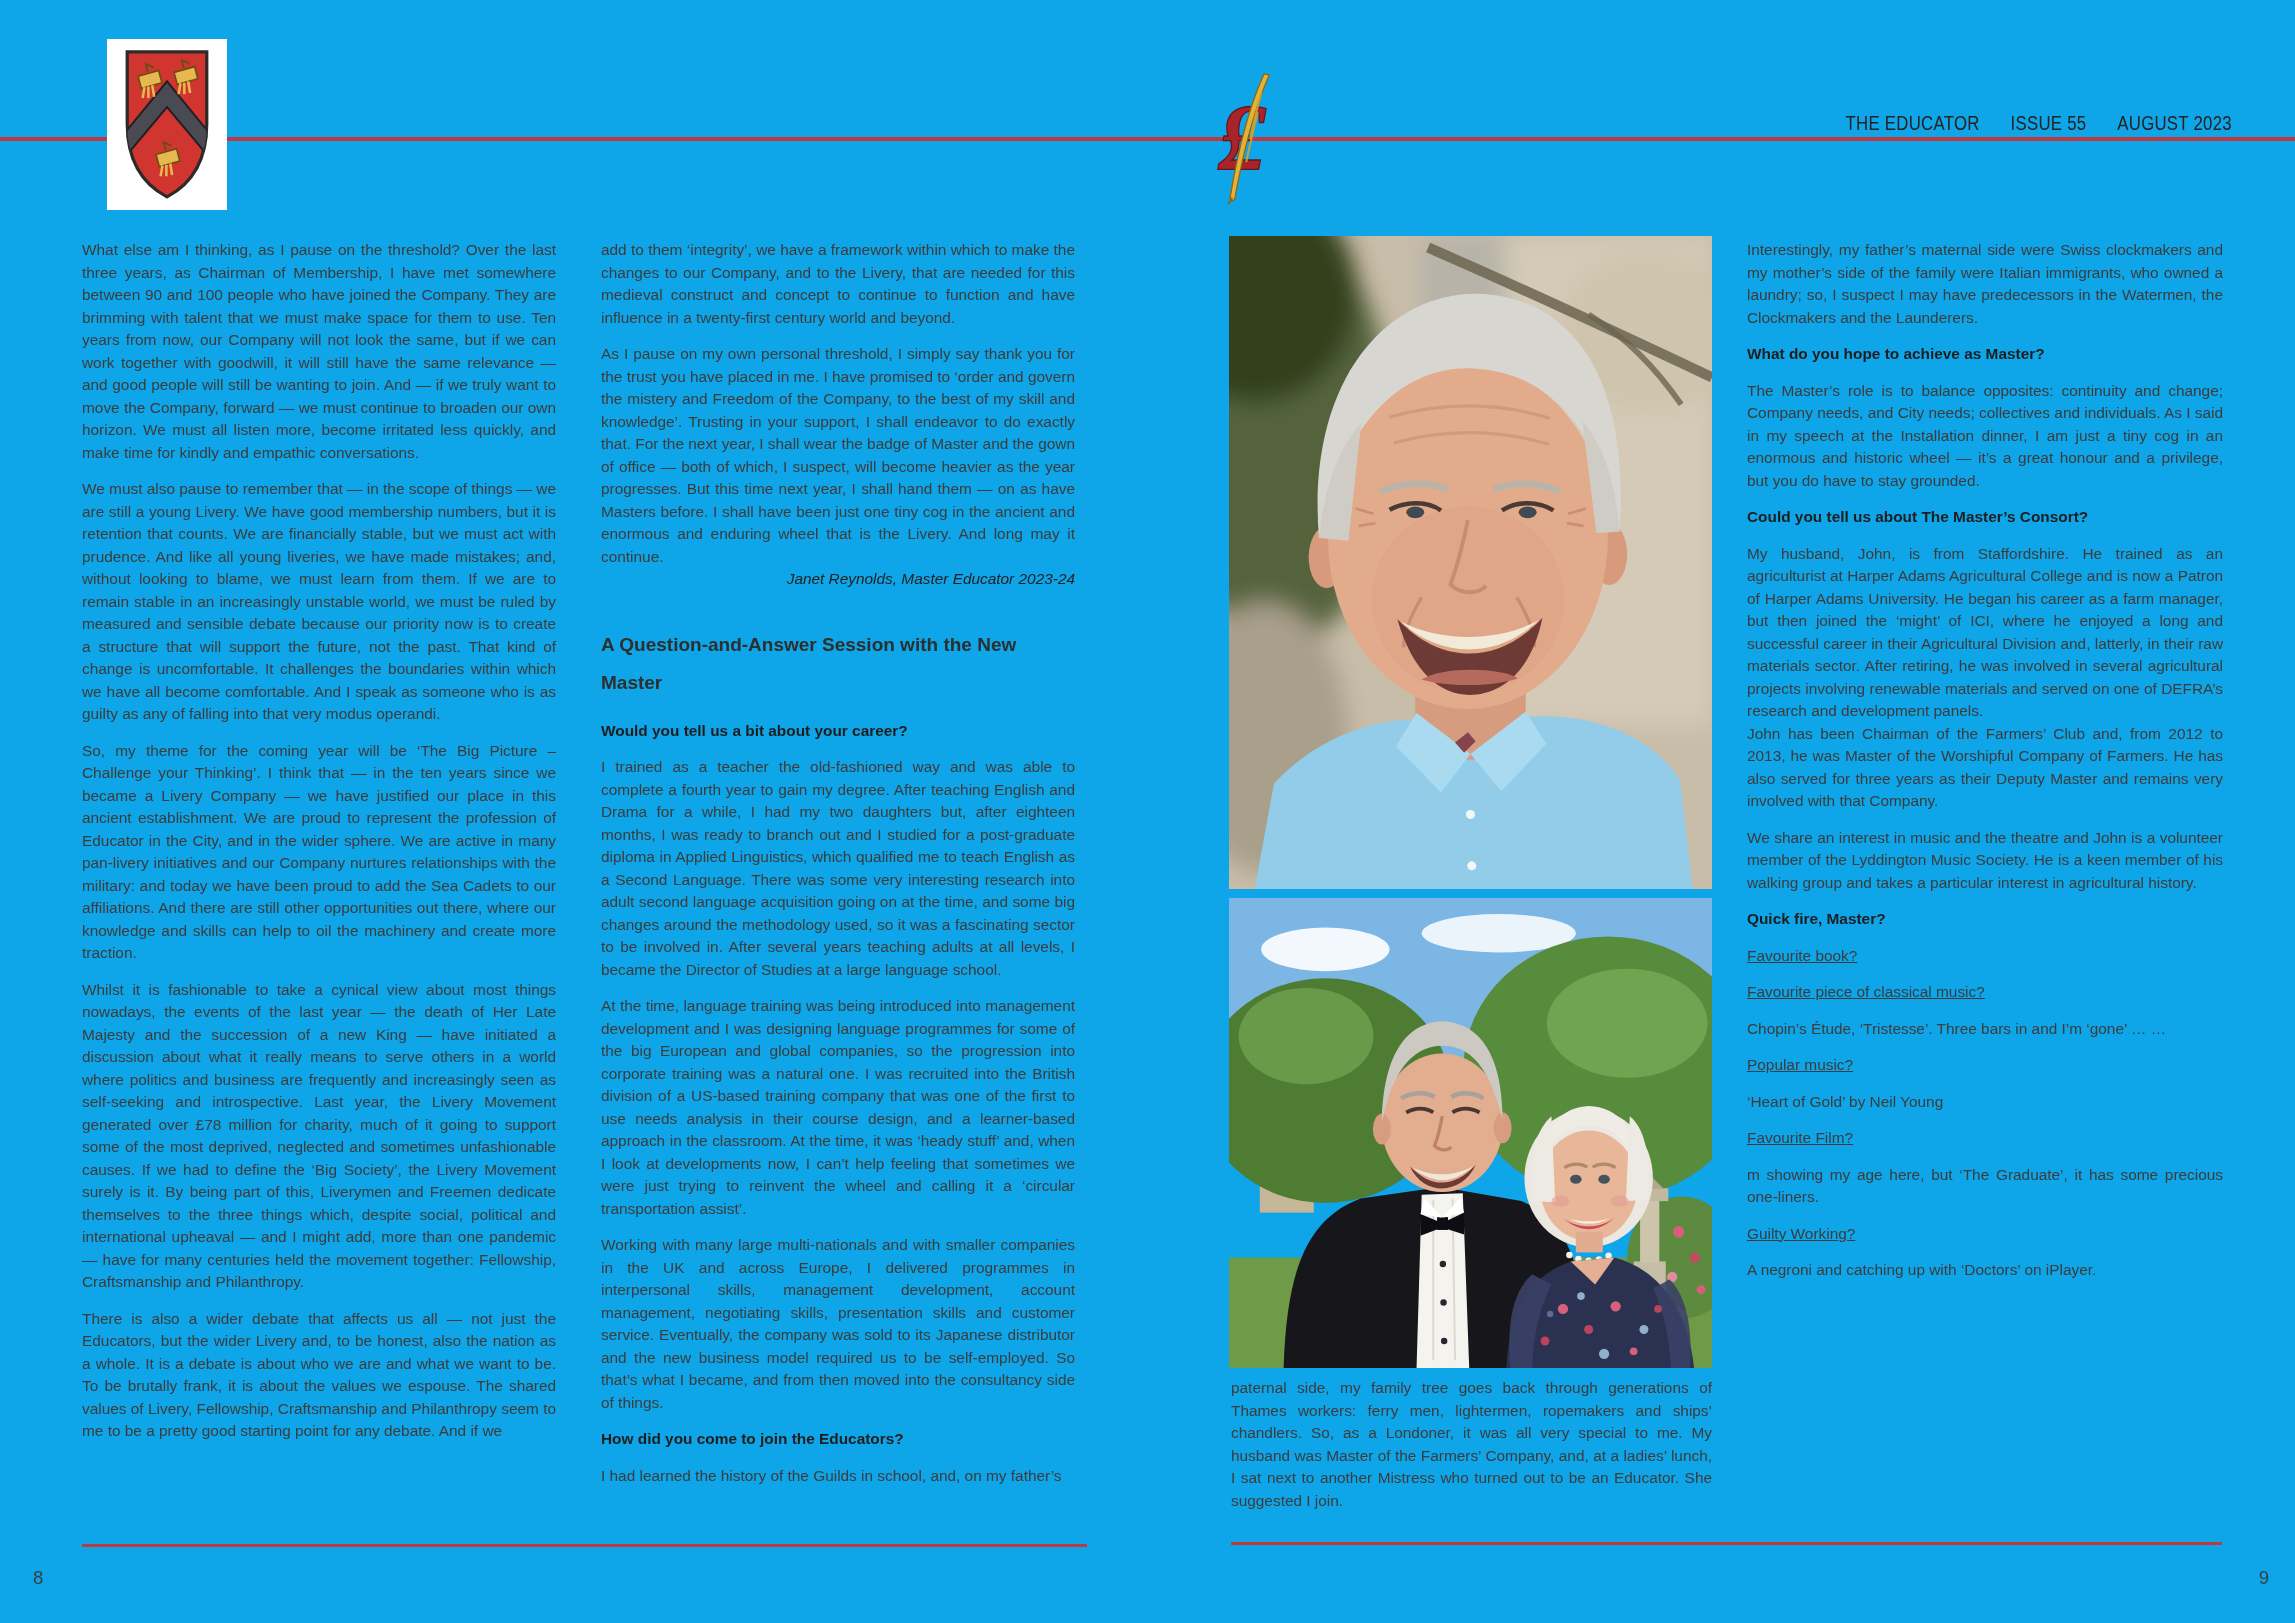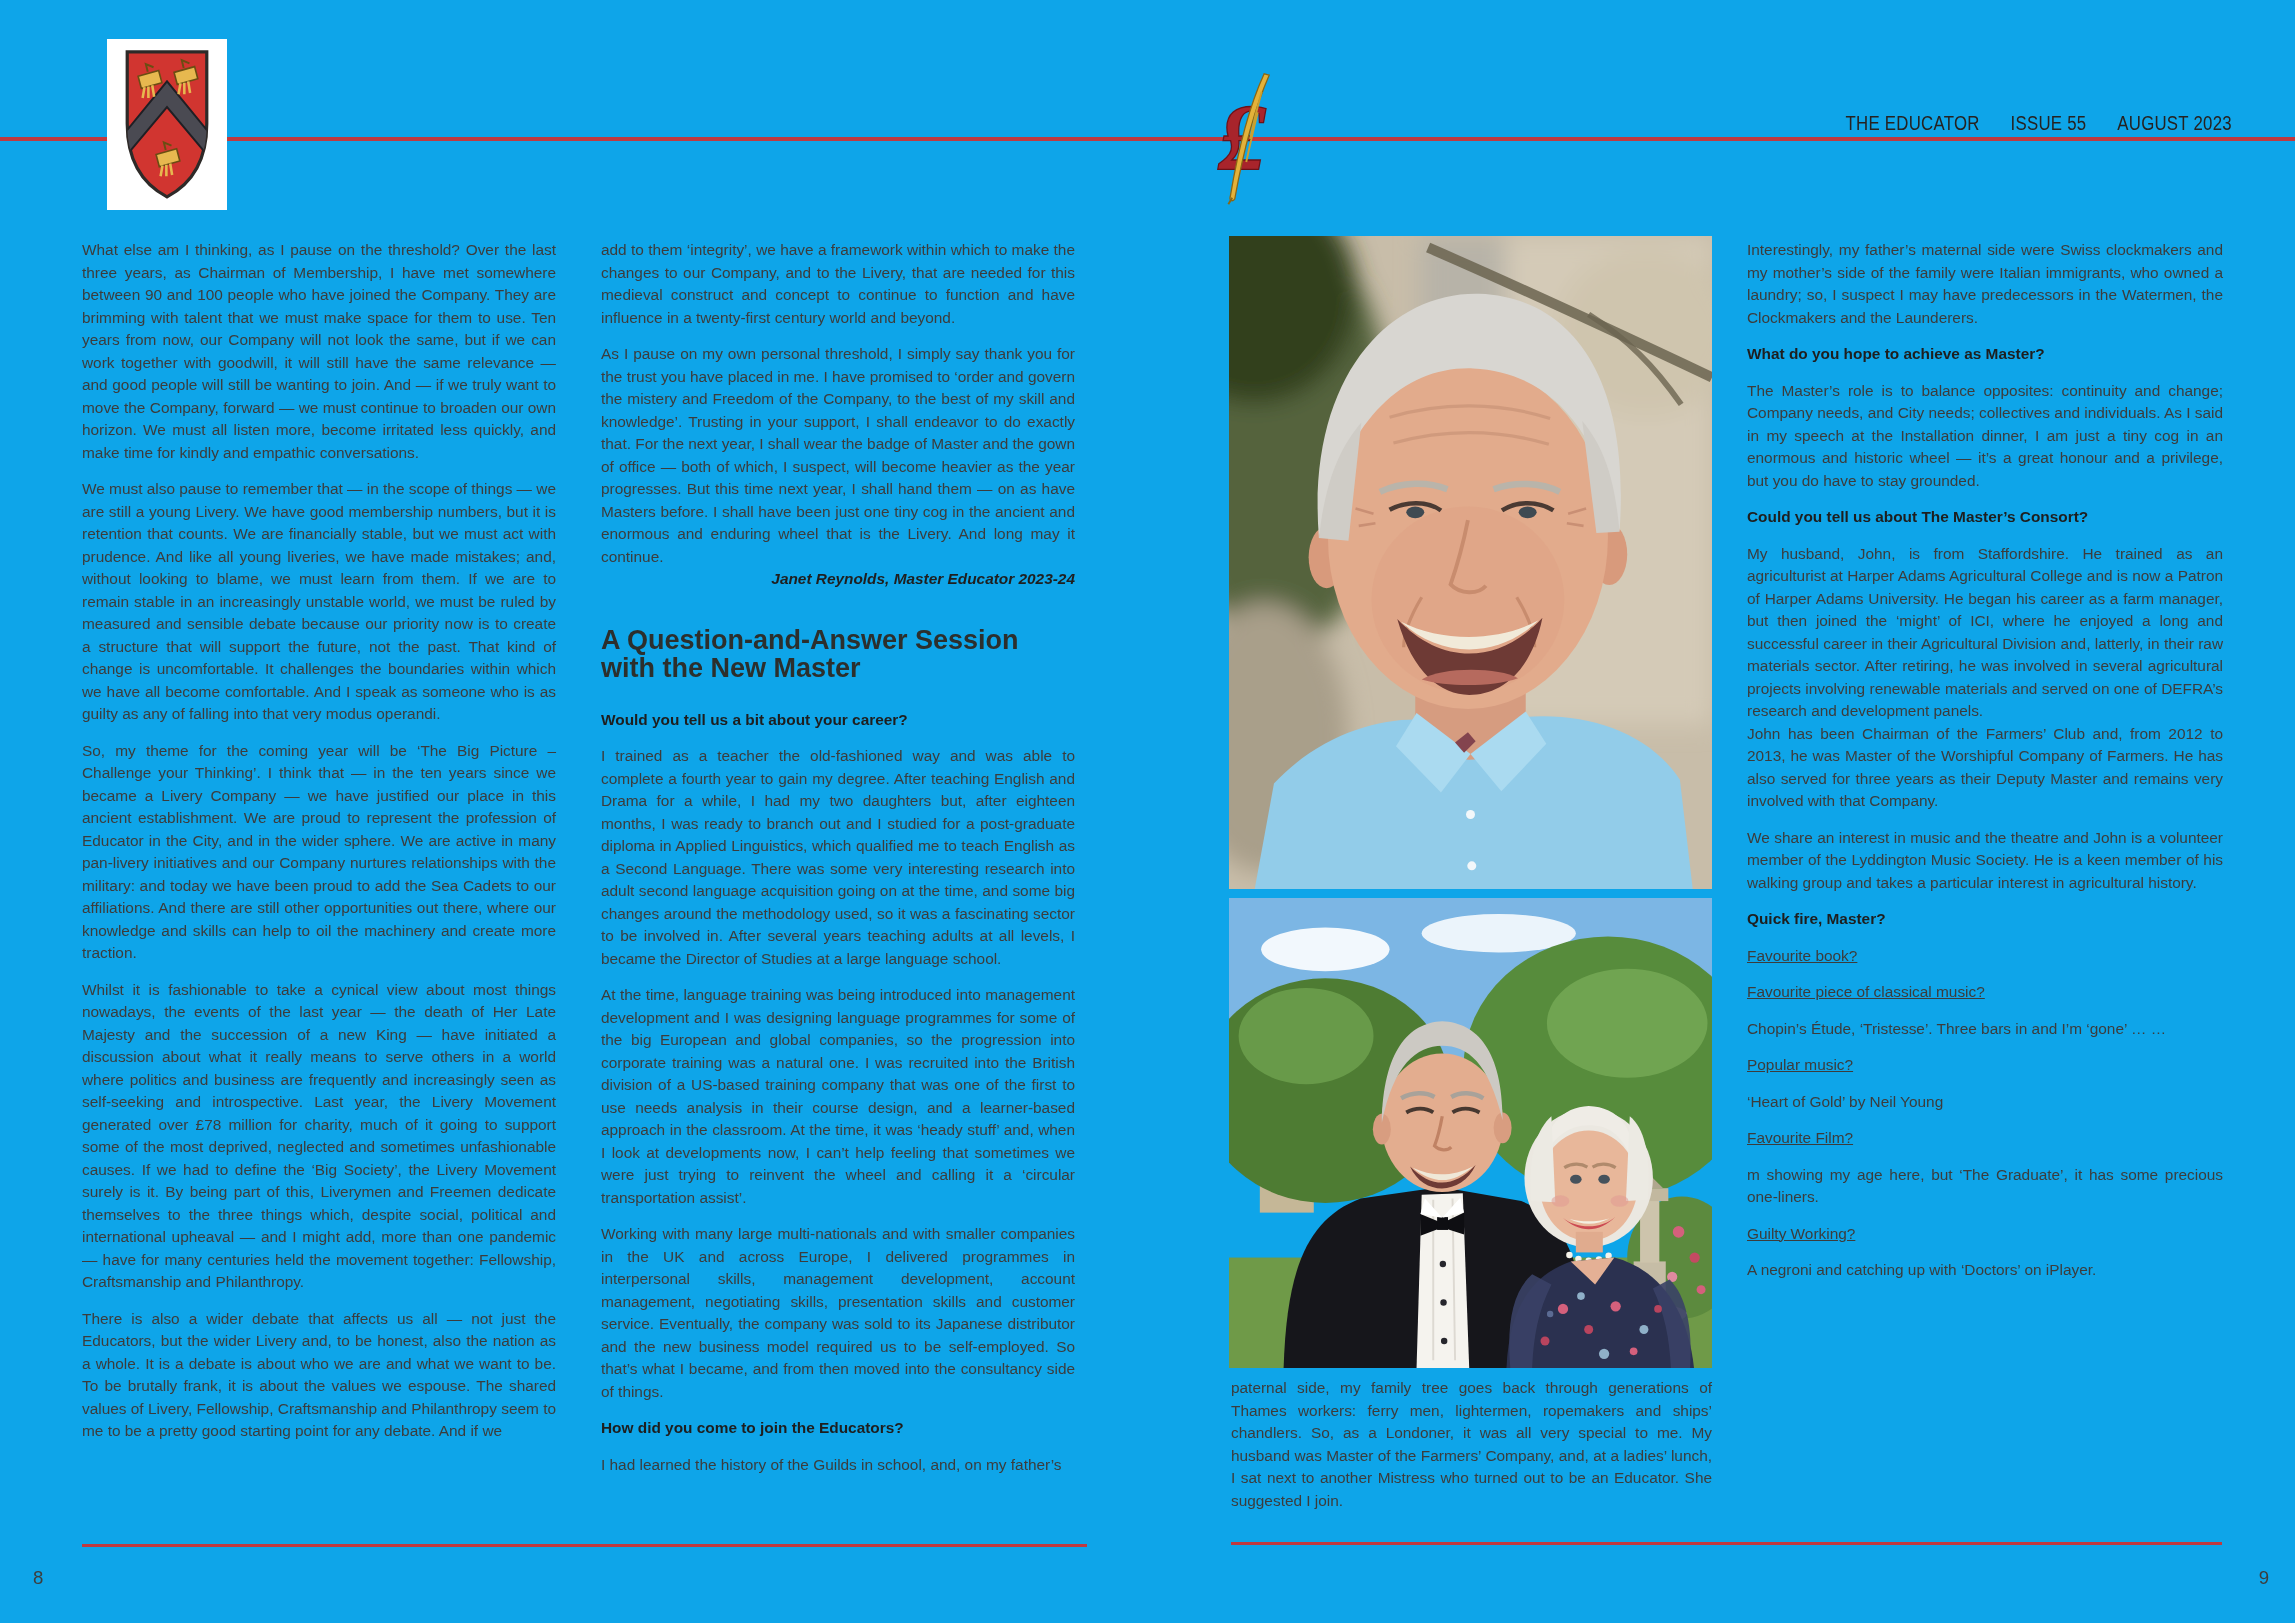--- a/index.html
+++ b/index.html
@@ -22,23 +22,23 @@
   .header-meta .gap{margin-left:31px;}
 
   .col{position:absolute;font-size:15.4px;line-height:22.5px;text-align:justify;}
   .col p{margin:0 0 14px 0;}
   .col p.tight{margin-bottom:0;}
   .col1{left:82px;top:239px;width:474px;}
   .col2{left:601px;top:239px;width:474px;}
   .midcol{left:1231px;top:1377px;width:481px;}
   .rightcol{left:1747px;top:239px;width:476px;}
 
-  .signature{font-weight:bold;font-style:italic;text-align:right;color:#1f1f1f;margin:0 0 0 0;}
-  .section-heading{font-size:27px;line-height:28px;font-weight:600;color:#2c2f2d;
-    margin:35px 0 27px 0;text-align:left;}
+  .signature{font-weight:normal;font-style:italic;text-align:right;color:#1f1f1f;margin:0 0 0 0;}
+  .section-heading{font-size:19px;line-height:38px;font-weight:600;color:#2c2f2d;
+    margin:35px 0 18px 0;text-align:left;}
   .q{font-weight:bold;color:#1e1e1e;margin:0;}
   .qf-head{font-weight:bold;color:#1e1e1e;margin:0 0 23px 0;}
   .qf-q{margin:0;text-decoration:underline;}
   .qf-a{margin:0 0 23px 0;}
 
   .photo{position:absolute;display:block;}
   .photo1{left:1229px;top:236px;width:483px;height:653px;}
   .photo2{left:1229px;top:898px;width:483px;height:470px;}
 
   .pagenum{position:absolute;font-size:18.6px;color:#3d3d3d;}

